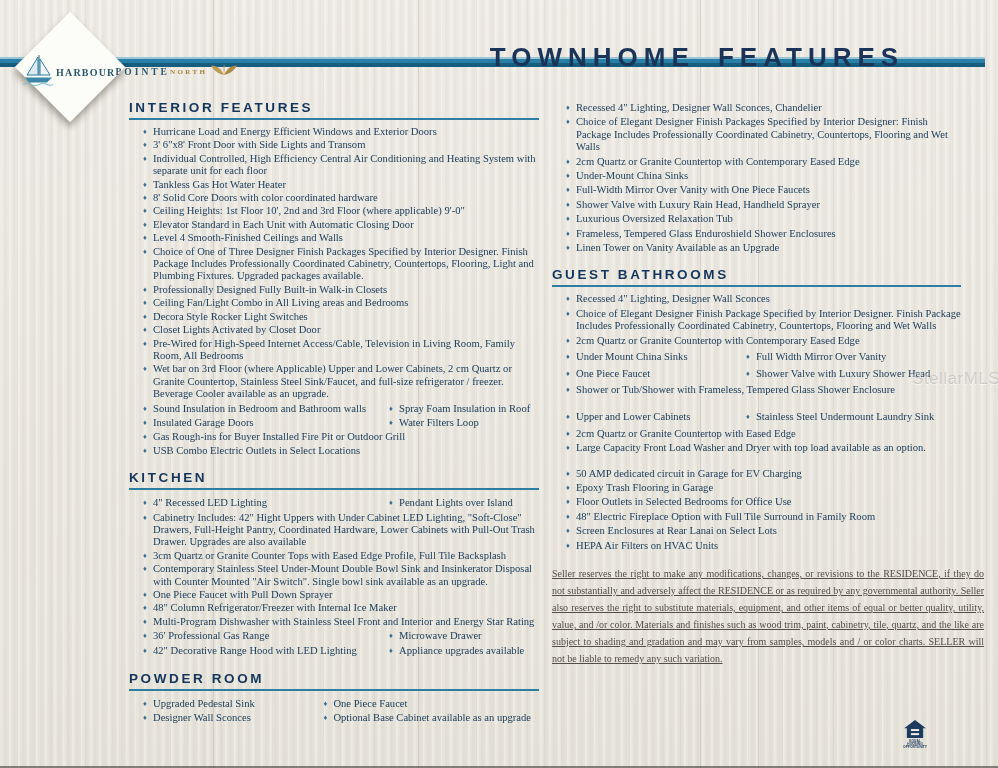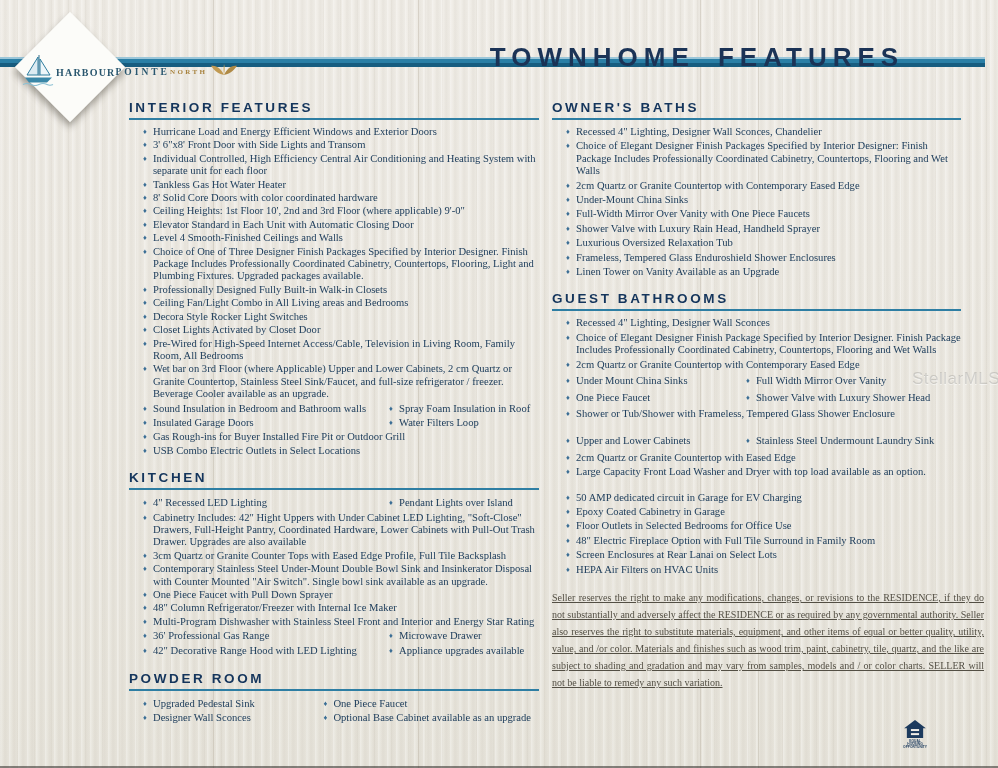--- a/index.html
+++ b/index.html
@@ -263,21 +263,20 @@
         </div>
         <div class="item cell-r">
           <span class="bullet">♦</span>
           <span class="itext">Optional Base Cabinet available as an upgrade</span>
         </div>
       </div>
     </section>
   </div>
 <div class="col col-right" id="col-right">
     <section class="feature-section">
-      <h2 class="sec-heading">OWNER'S BATHS</h2>
       <div class="item">
         <span class="bullet">♦</span>
         <span class="itext">Recessed 4" Lighting, Designer Wall Sconces, Chandelier</span>
       </div>
       <div class="item">
         <span class="bullet">♦</span>
         <span class="itext">Choice of Elegant Designer Finish Packages Specified by Interior Designer: Finish Package Includes Professionally Coordinated Cabinetry, Countertops, Flooring and Wet Walls</span>
       </div>
       <div class="item">
         <span class="bullet">♦</span>
@@ -367,21 +366,21 @@
         <span class="itext">Large Capacity Front Load Washer and Dryer with top load available as an option.</span>
       </div>
     </section>
     <section class="feature-section">
       <div class="item">
         <span class="bullet">♦</span>
         <span class="itext">50 AMP dedicated circuit in Garage for EV Charging</span>
       </div>
       <div class="item">
         <span class="bullet">♦</span>
-        <span class="itext">Epoxy Coated Cabinetry in Garage</span>
+        <span class="itext">Epoxy Trash Flooring in Garage</span>
       </div>
       <div class="item">
         <span class="bullet">♦</span>
         <span class="itext">Floor Outlets in Selected Bedrooms for Office Use</span>
       </div>
       <div class="item">
         <span class="bullet">♦</span>
         <span class="itext">48" Electric Fireplace Option with Full Tile Surround in Family Room</span>
       </div>
       <div class="item">

